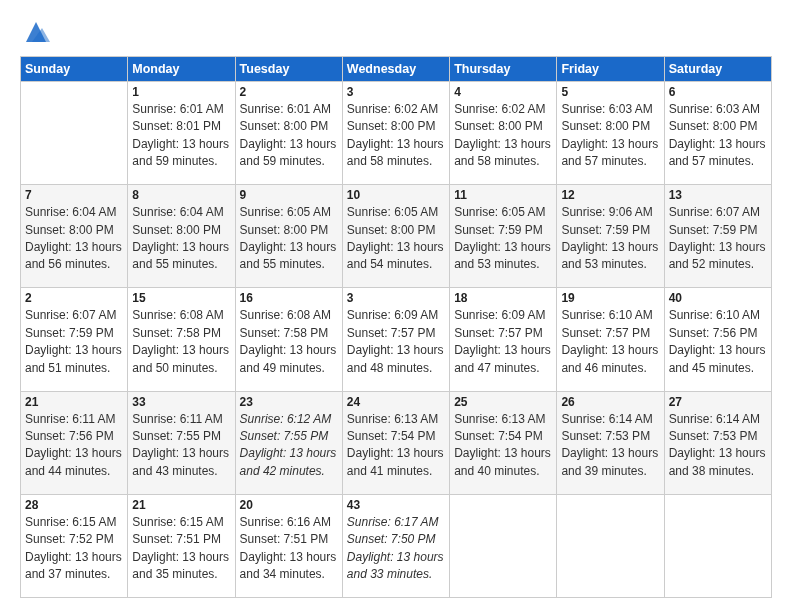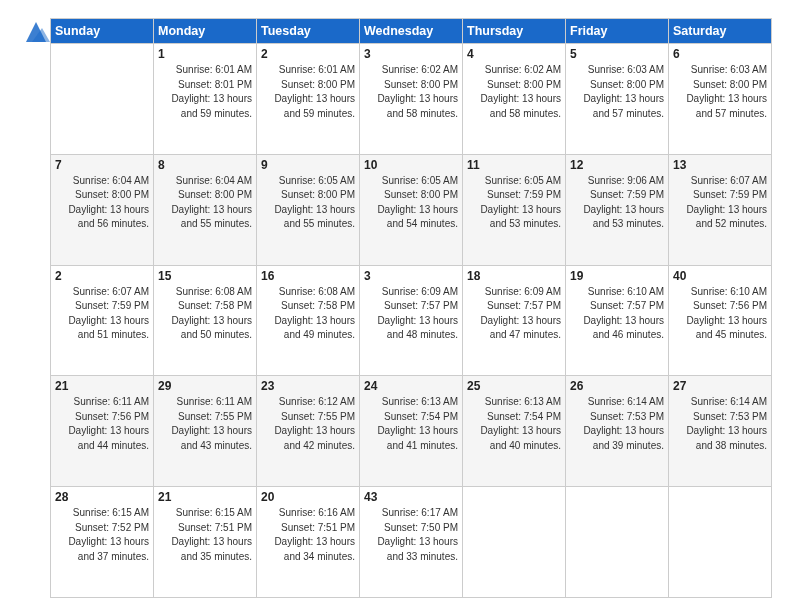--- a/index.html
+++ b/index.html
@@ -8,21 +8,21 @@
       background: #fff;
       width: 792px;
       height: 612px;
       overflow: hidden;
     }
     .page {
       width: 792px;
       height: 612px;
       padding: 18px 20px 14px 20px;
       display: flex;
-      flex-direction: row;
+      flex-direction: column;
     }
     .header {
       display: flex;
       justify-content: space-between;
       align-items: flex-start;
       margin-bottom: 10px;
     }
     .logo {
       display: flex;
       align-items: center;
@@ -87,24 +87,23 @@
       background: #f5f5f5;
     }
     .day-number {
       font-size: 12px;
       font-weight: bold;
       color: #222;
       margin-bottom: 2px;
       display: block;
     }
     .day-info {
-      font-size: 10px;
+      font-size: 12px;
       color: #333;
       line-height: 1.45;
-      text-align: right;
     }
     .empty-cell {
       background: #fff !important;
     }
   </style>
 </head>
 <body>
 
 <div class="page">
   <div class="header">
@@ -286,29 +285,29 @@
         </tr>
         <tr>
           <td>
             <span class="day-number">21</span>
             <div class="day-info" style="white-space: pre-line;">Sunrise: 6:11 AM
 Sunset: 7:56 PM
 Daylight: 13 hours
 and 44 minutes.</div>
           </td>
           <td>
-            <span class="day-number">29</span>
+            <span class="day-number">33</span>
             <div class="day-info" style="white-space: pre-line;">Sunrise: 6:11 AM
 Sunset: 7:55 PM
 Daylight: 13 hours
 and 43 minutes.</div>
           </td>
           <td>
             <span class="day-number">23</span>
-            <div class="day-info" style="white-space: pre-line;">Sunrise: 6:12 AM
+            <div class="day-info" style="white-space: pre-line; font-style: italic;">Sunrise: 6:12 AM
 Sunset: 7:55 PM
 Daylight: 13 hours
 and 42 minutes.</div>
           </td>
           <td>
             <span class="day-number">24</span>
             <div class="day-info" style="white-space: pre-line;">Sunrise: 6:13 AM
 Sunset: 7:54 PM
 Daylight: 13 hours
 and 41 minutes.</div>
@@ -352,21 +351,21 @@
           </td>
           <td>
             <span class="day-number">20</span>
             <div class="day-info" style="white-space: pre-line;">Sunrise: 6:16 AM
 Sunset: 7:51 PM
 Daylight: 13 hours
 and 34 minutes.</div>
           </td>
           <td>
             <span class="day-number">43</span>
-            <div class="day-info" style="white-space: pre-line;">Sunrise: 6:17 AM
+            <div class="day-info" style="white-space: pre-line; font-style: italic;">Sunrise: 6:17 AM
 Sunset: 7:50 PM
 Daylight: 13 hours
 and 33 minutes.</div>
           </td>
           <td class="empty-cell"></td>
           <td class="empty-cell"></td>
           <td class="empty-cell"></td>
         </tr>
       </tbody>
   </table>

